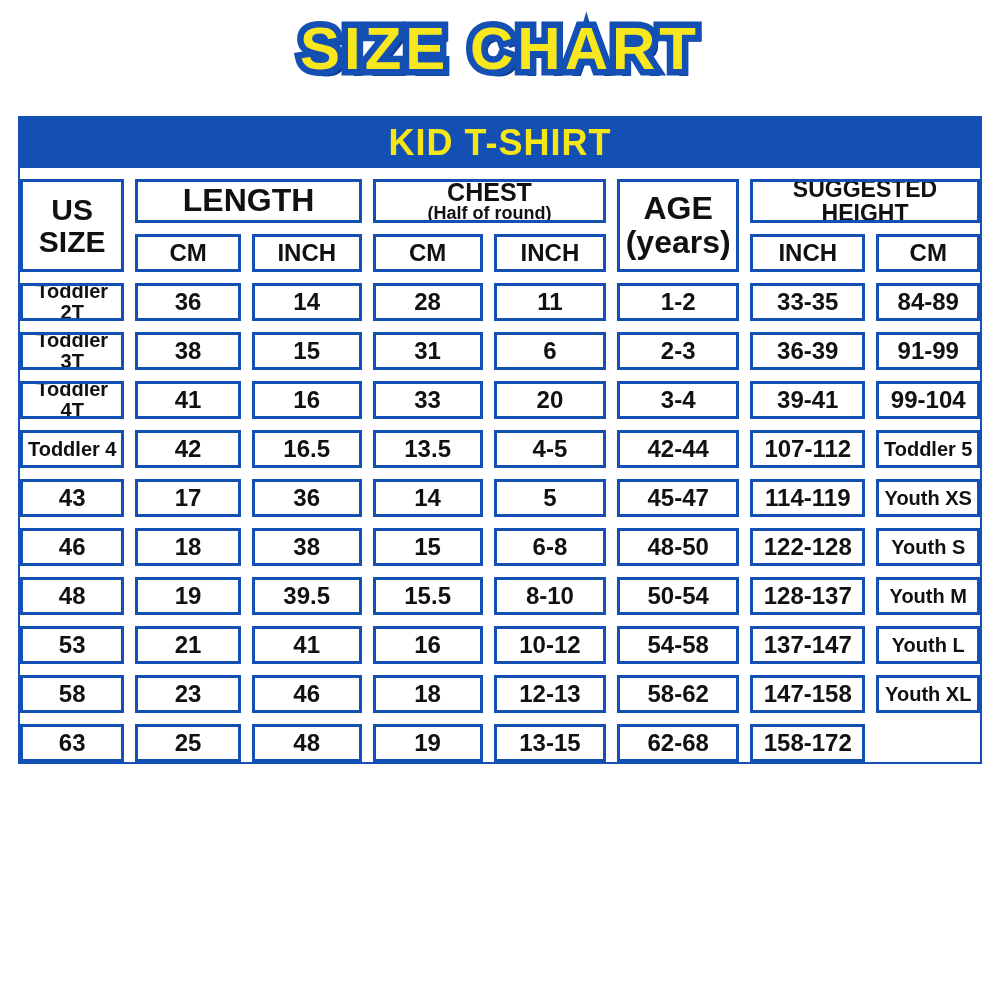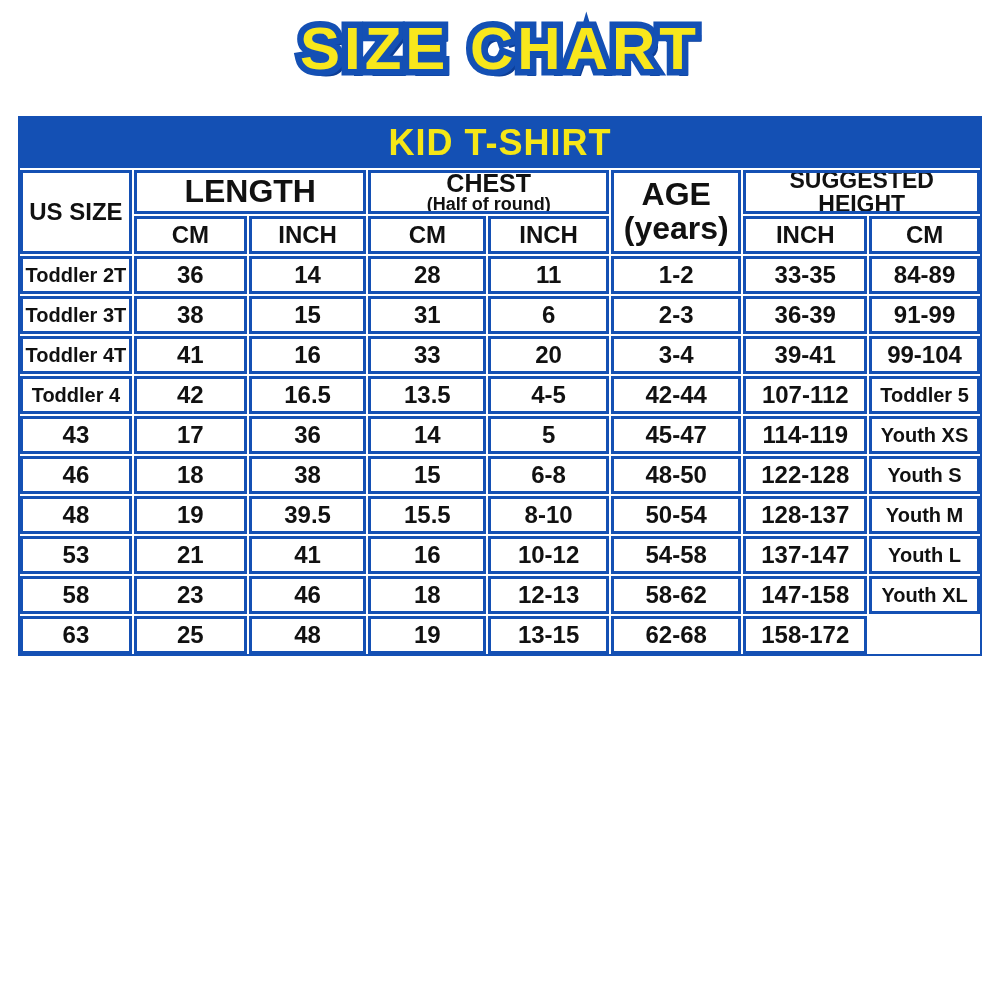--- a/index.html
+++ b/index.html
@@ -46,21 +46,21 @@
   .title-fill { color: var(--yellow); }
 
   
   .size-table {
     display: grid;
     width: 964px;
     margin: 4px auto 8px auto;
     grid-template-columns: 114fr 115fr 120fr 120fr 123fr 133fr 126fr 113fr;
     grid-template-rows: 50px 44px 38px;
     grid-auto-rows: 38px;
-    gap: 2px;
+    gap: 11px;
     border: 2px solid var(--blue);
     background: #ffffff;
     color: var(--ink);
   }
   .cell {
     background: #ffffff;
     border: 3px solid var(--blue);
     display: flex;
     flex-direction: column;
     align-items: center;
@@ -73,21 +73,21 @@
   }
   .banner {
     grid-column: 1 / 9;
     grid-row: 1;
     background: var(--blue);
     border-color: var(--blue);
     color: #f5e617;
     font-size: 36px;
     letter-spacing: 1px;
   }
-  .h-ussize   { grid-column: 1;     grid-row: 2 / 4; font-size: 24px; }
+  .h-ussize   { grid-column: 1;     grid-row: 2 / 4; font-size: 30px; }
   .h-length   { grid-column: 2 / 4; grid-row: 2; font-size: 32px; }
   .h-chest    { grid-column: 4 / 6; grid-row: 2; font-size: 25px; }
   .h-age      { grid-column: 6;     grid-row: 2 / 4; font-size: 32px; }
   .h-sheight  { grid-column: 7 / 9; grid-row: 2; font-size: 23px; text-align: center; }
   .chest-note { font-size: 18px; margin-top: -2px; }
   .sub-lcm  { grid-column: 2; grid-row: 3; }
   .sub-linc { grid-column: 3; grid-row: 3; }
   .sub-ccm  { grid-column: 4; grid-row: 3; }
   .sub-cinc { grid-column: 5; grid-row: 3; }
   .sub-hinc { grid-column: 7; grid-row: 3; }

